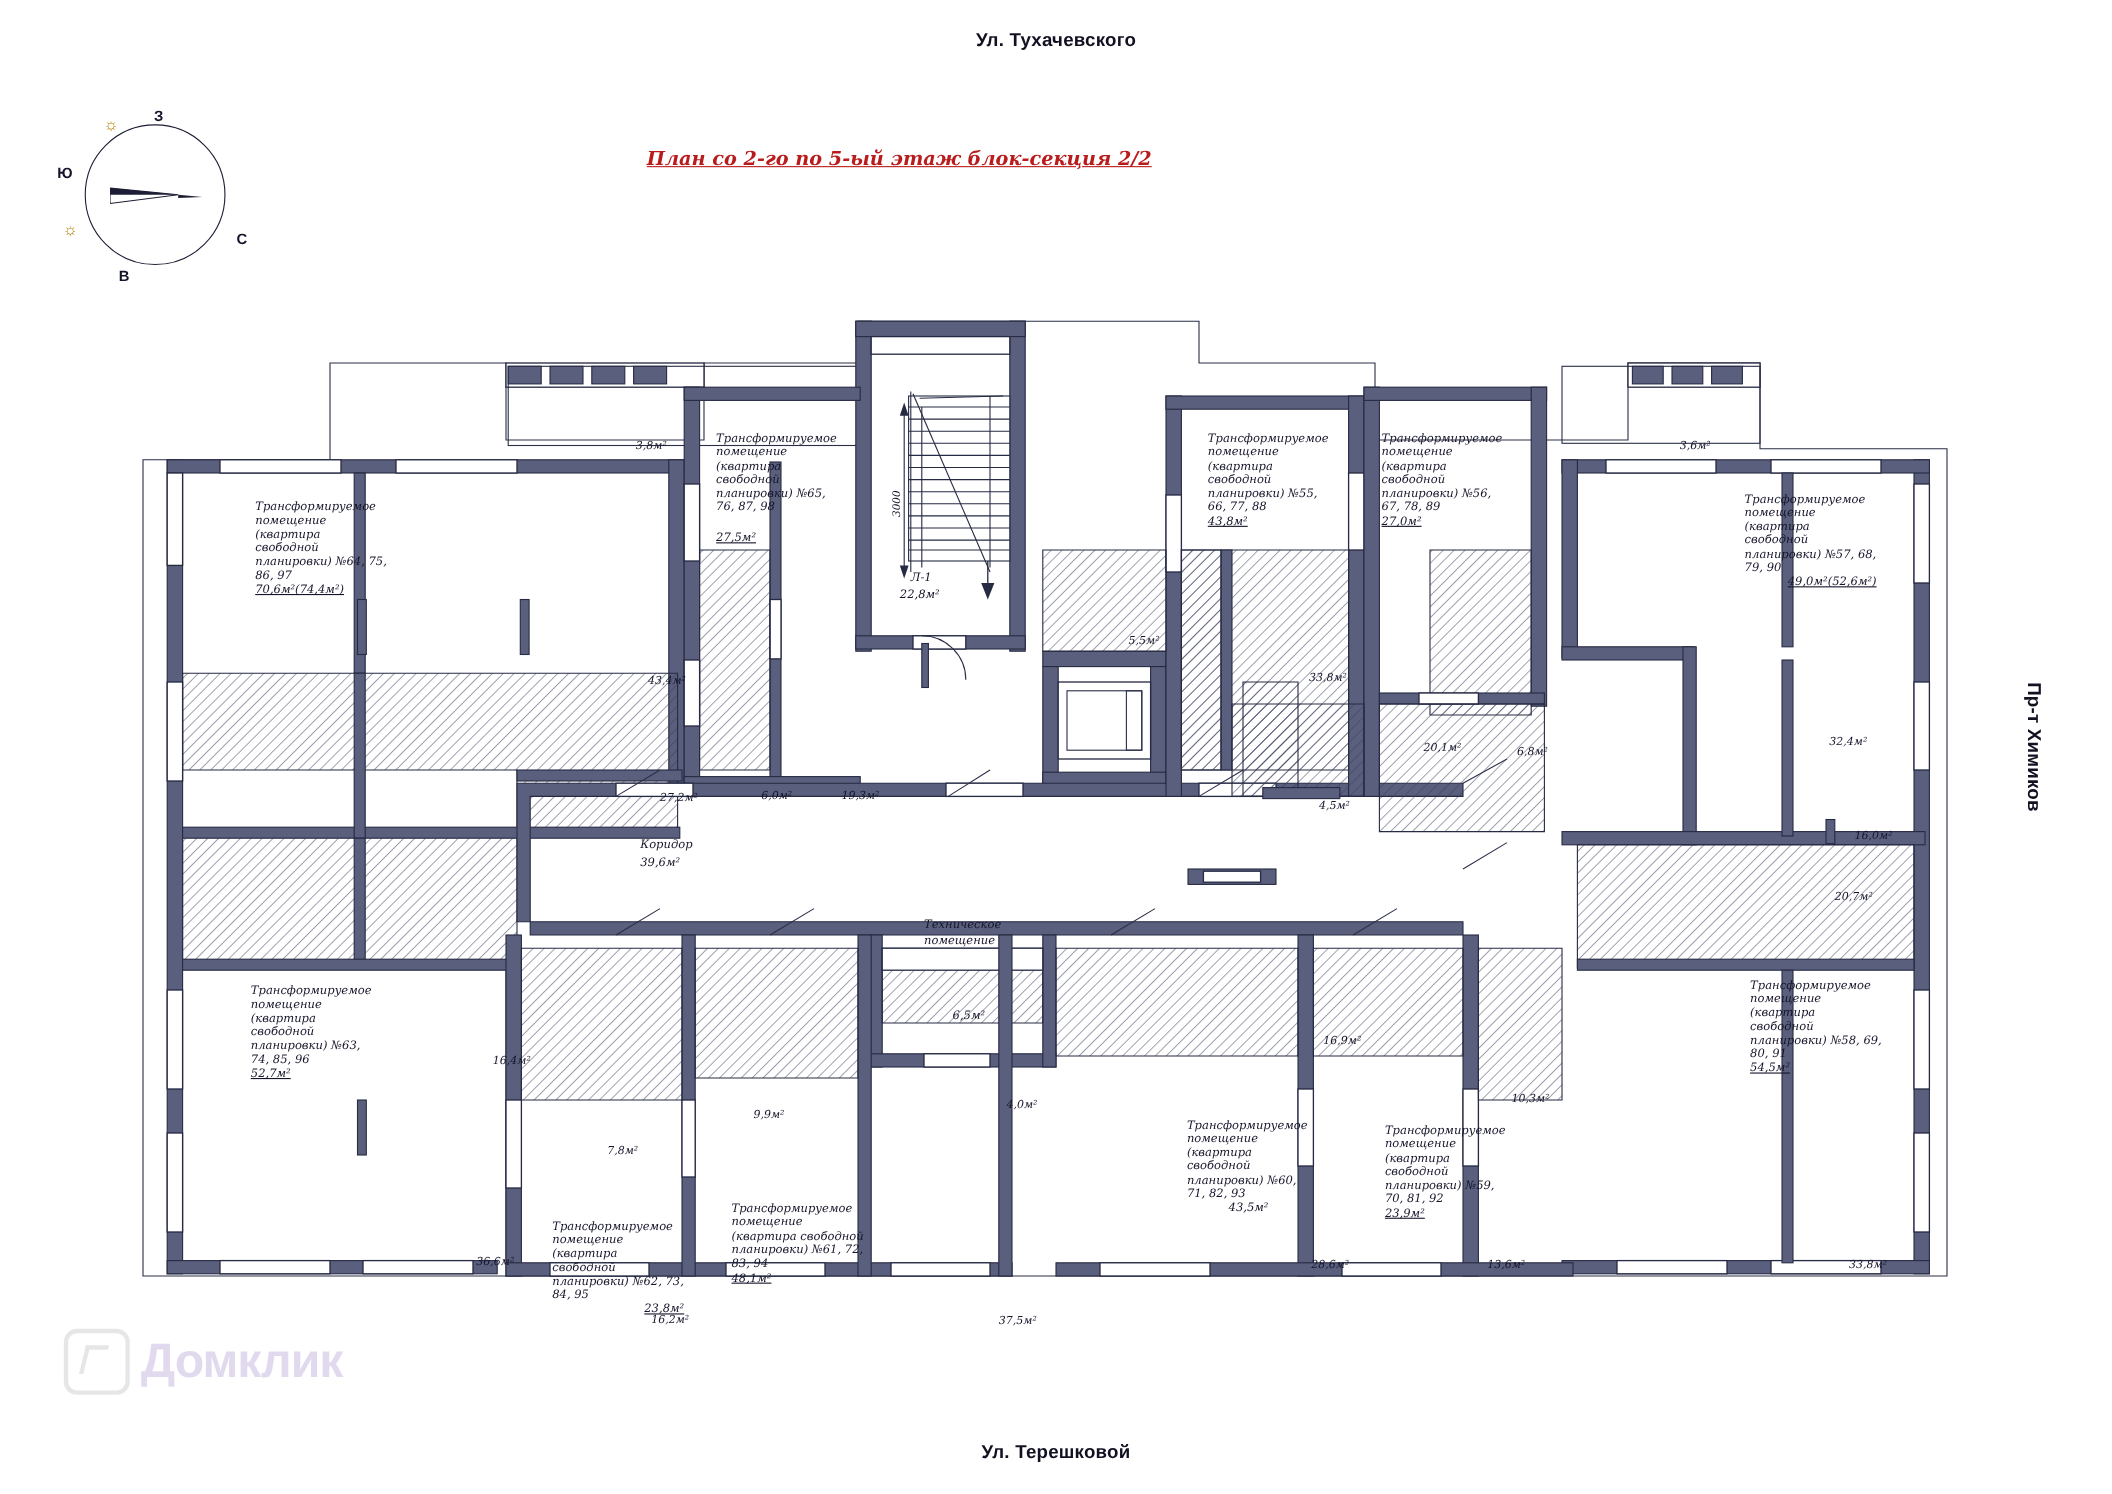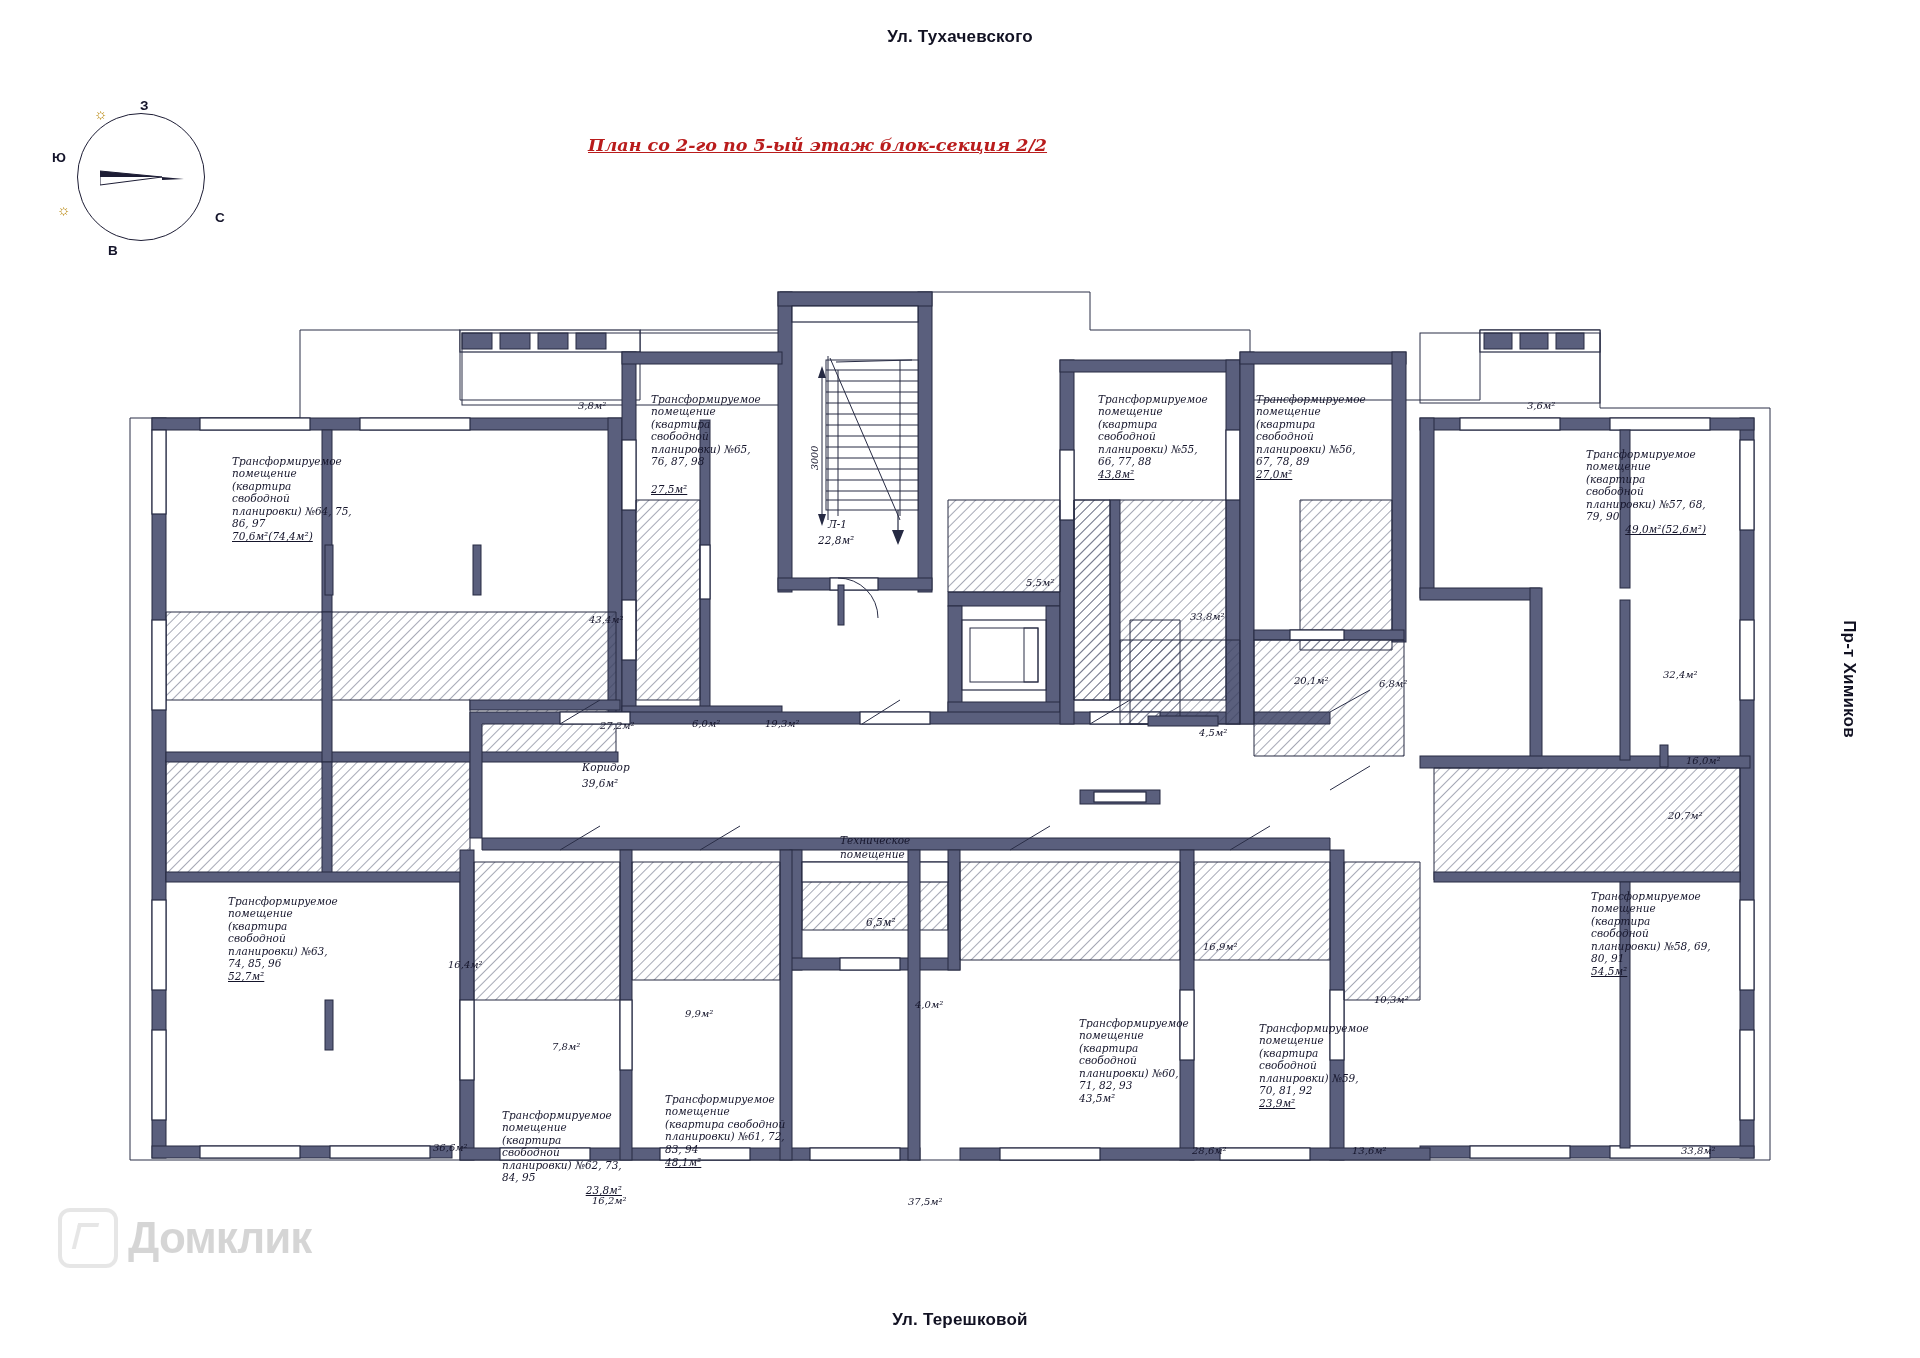--- a/index.html
+++ b/index.html
@@ -132,21 +132,21 @@
     position: absolute;
     left: 13px; top: 11px;
     width: 17px; height: 22px;
     border-left: 4px solid #6c6c6c;
     border-top: 4px solid #6c6c6c;
     transform: skewX(-14deg);
   }
   #watermark .mark-text {
     font-size: 44px;
     font-weight: bold;
-    color: #000000;
+    color: #4c1d95;
     letter-spacing: -1px;
   }
 </style>
 </head>
 <body>
 
 <div class="street-label" id="street-top">Ул. Тухачевского</div>
 <div class="street-label" id="street-bottom">Ул. Терешковой</div>
 <div class="street-label" id="street-right">Пр-т Химиков</div>
 
@@ -424,21 +424,21 @@
     <div style="position: absolute; left: 1591px; top: 890px; width: 120px; font-family: &quot;DejaVu Serif&quot;, serif; font-style: italic; font-size: 10.5px; line-height: 12.4px; color: rgb(21, 21, 43);">
       <div>Трансформируемое помещение (квартира свободной планировки) №58, 69, 80, 91</div>
       <div style="text-decoration: underline; margin-top: 1px;">54,5м²</div>
     </div>
     <div style="position: absolute; left: 1259px; top: 1022px; width: 112px; font-family: &quot;DejaVu Serif&quot;, serif; font-style: italic; font-size: 10.5px; line-height: 12.4px; color: rgb(21, 21, 43);">
       <div>Трансформируемое помещение (квартира свободной планировки) №59, 70, 81, 92</div>
       <div style="text-decoration: underline; margin-top: 1px;">23,9м²</div>
     </div>
     <div style="position: absolute; left: 1079px; top: 1017px; width: 112px; font-family: &quot;DejaVu Serif&quot;, serif; font-style: italic; font-size: 10.5px; line-height: 12.4px; color: rgb(21, 21, 43);">
       <div>Трансформируемое помещение (квартира свободной планировки) №60, 71, 82, 93</div>
-      <div style="margin-top: 1px;">43,5м²</div>
+      <div style="margin-top: 1px; text-align: center;">43,5м²</div>
     </div>
     <div style="position: absolute; left: 665px; top: 1093px; width: 125px; font-family: &quot;DejaVu Serif&quot;, serif; font-style: italic; font-size: 10.5px; line-height: 12.4px; color: rgb(21, 21, 43);">
       <div>Трансформируемое помещение (квартира свободной планировки) №61, 72, 83, 94</div>
       <div style="text-decoration: underline; margin-top: 1px;">48,1м²</div>
     </div>
     <div style="position: absolute; left: 502px; top: 1109px; width: 120px; font-family: &quot;DejaVu Serif&quot;, serif; font-style: italic; font-size: 10.5px; line-height: 12.4px; color: rgb(21, 21, 43);">
       <div>Трансформируемое помещение (квартира свободной планировки) №62, 73, 84, 95</div>
       <div style="text-decoration: underline; margin-top: 1px; text-align: right;">23,8м²</div>
     </div>
     <div style="position: absolute; left: 228px; top: 895px; width: 108px; font-family: &quot;DejaVu Serif&quot;, serif; font-style: italic; font-size: 10.5px; line-height: 12.4px; color: rgb(21, 21, 43);">

